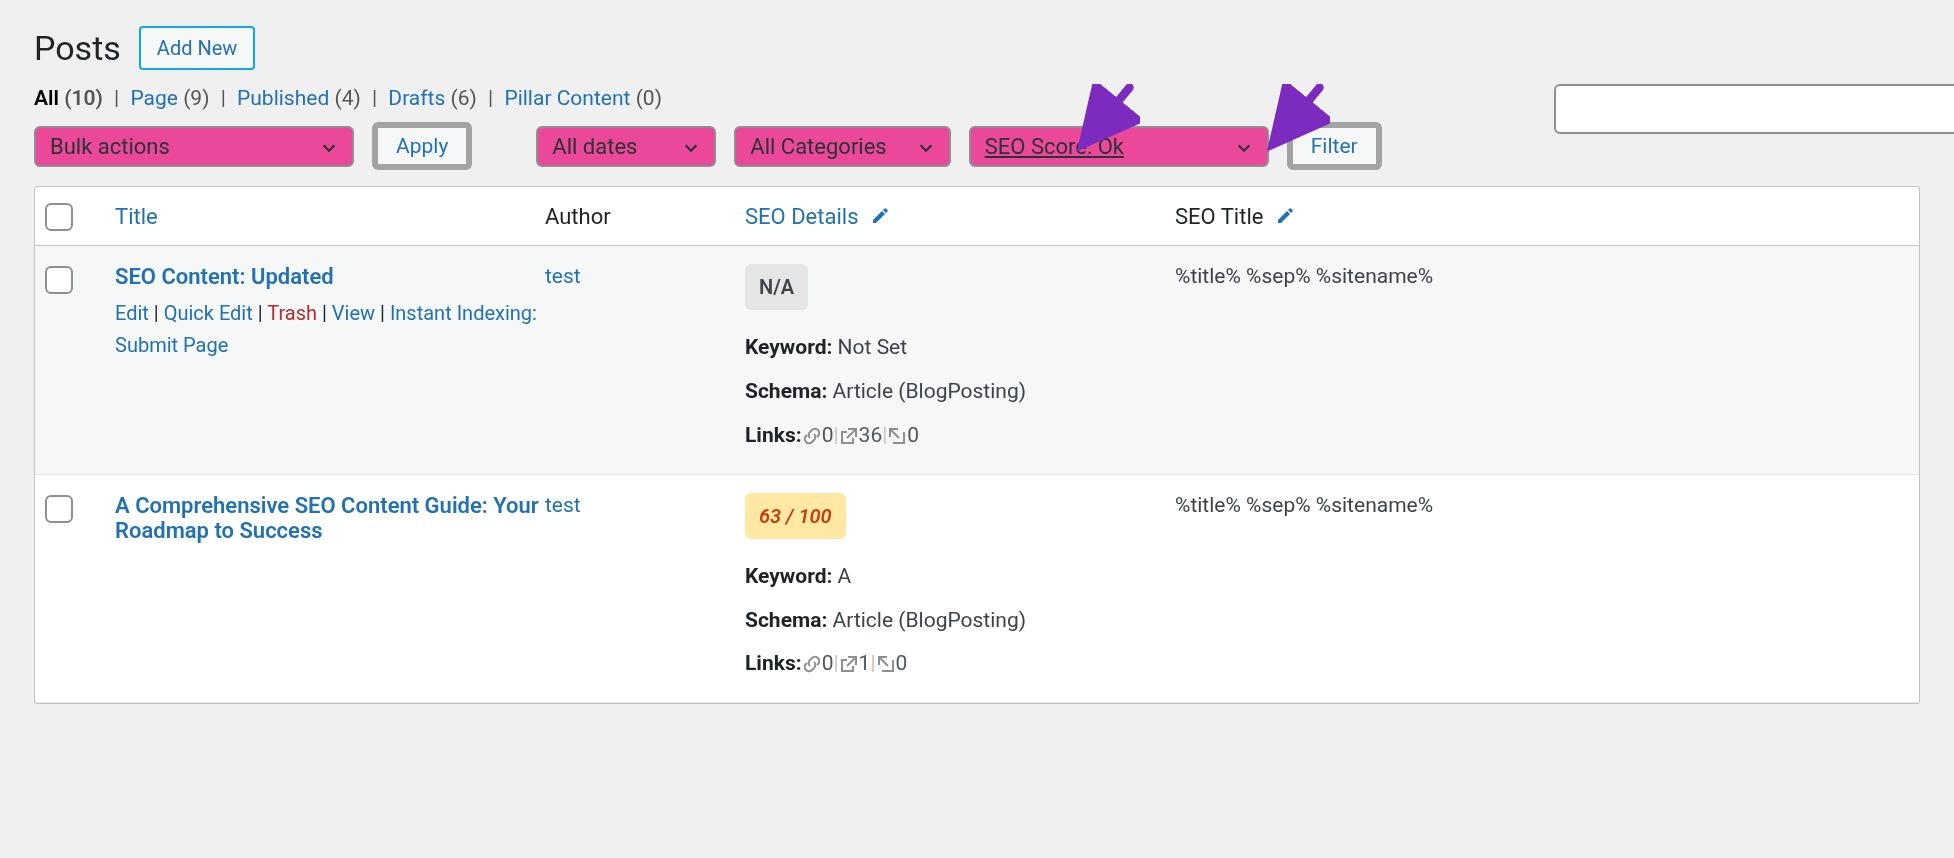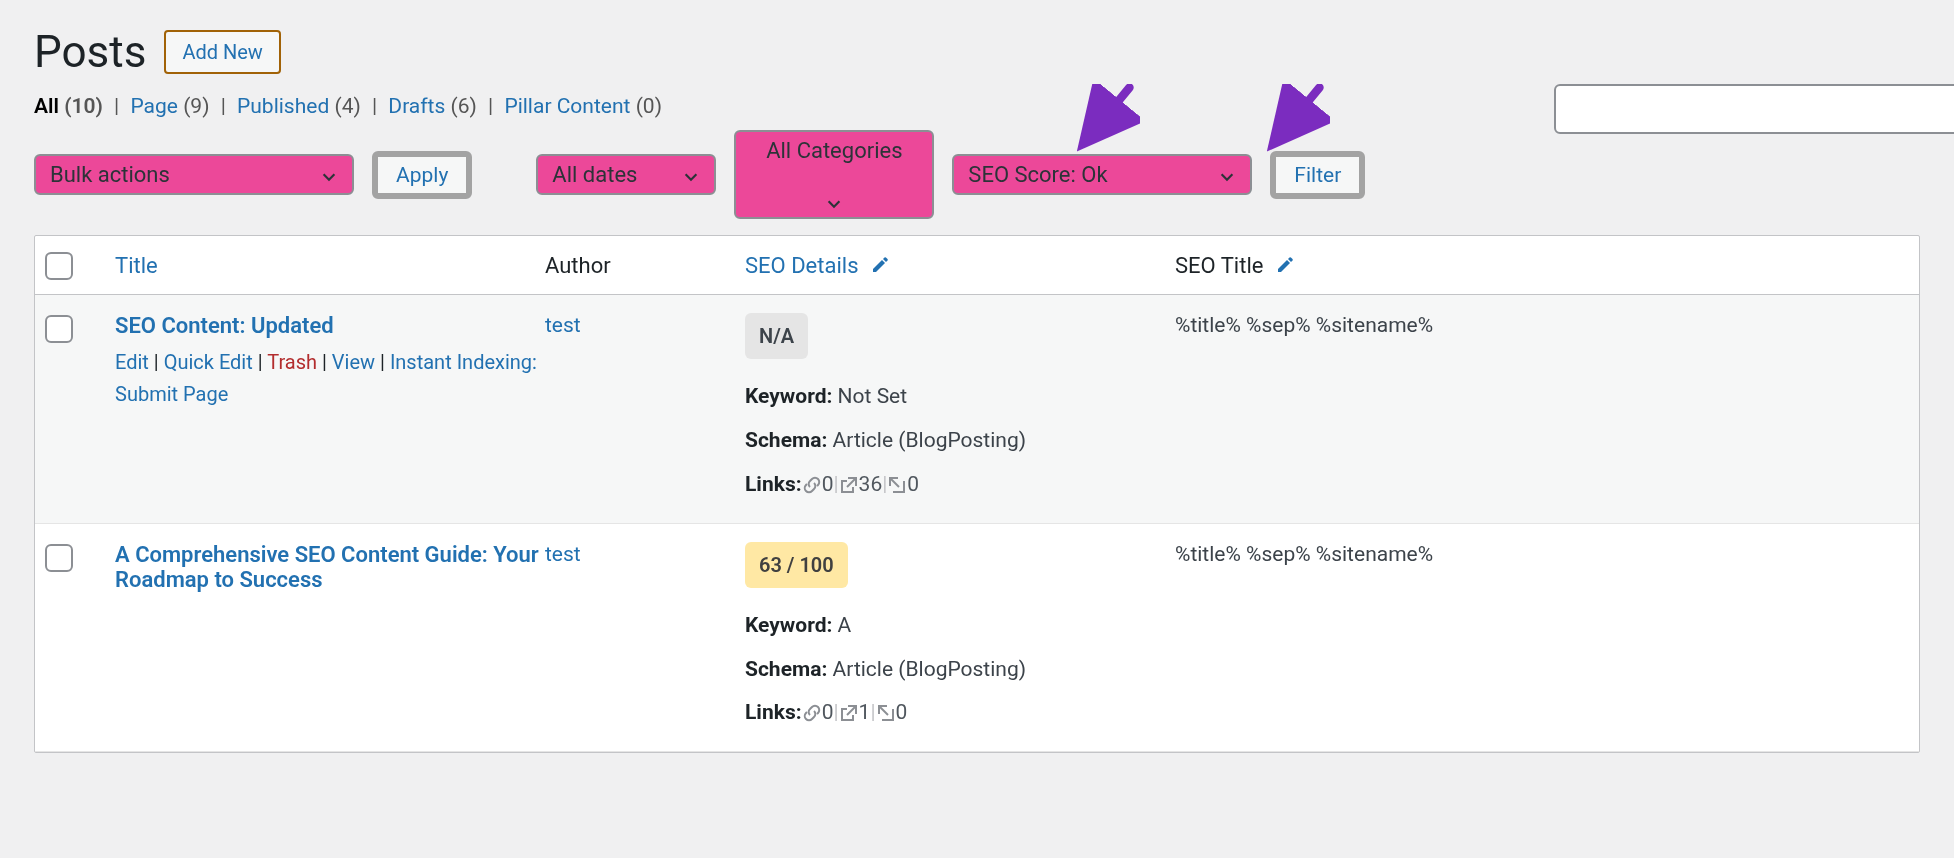--- a/index.html
+++ b/index.html
@@ -8,42 +8,42 @@
     font-family: -apple-system, BlinkMacSystemFont, "Segoe UI", Roboto, Helvetica, Arial, sans-serif;
     background: #f0f0f1;
     color: #1d2327;
     font-size: 22px;
     padding: 26px 34px 0 34px;
     position: relative;
     min-width: 1954px;
   }
   a, .link { color: #2271b1; text-decoration: none; cursor: pointer; }
   .header-row { display: flex; align-items: center; gap: 18px; margin-bottom: 16px; }
-  h1 { font-size: 44px; font-weight: 400; margin: 0; color: #1d2327; }
+  h1 { font-size: 34px; font-weight: 400; margin: 0; color: #1d2327; }
   .btn-outline {
     display: inline-flex; align-items: center; justify-content: center;
-    border: 2px solid #a16207; color: #2271b1; background: #f6f7f7;
+    border: 2px solid #0ea5e9; color: #2271b1; background: #f6f7f7;
     padding: 4px 16px; border-radius: 4px; font-size: 20px; cursor: pointer;
     line-height: 1.6;
   }
   .views { margin: 12px 0 12px 0; font-size: 21px; color: #3c434a; }
   .views .sep { color: #555; padding: 0 6px; }
   .views .count { color: #555; }
   .views .current { font-weight: 600; color: #000; }
   .filters-row { display: flex; align-items: center; gap: 18px; margin: 10px 0 16px 0; }
   .select {
     display: inline-flex; align-items: center; justify-content: space-between;
     border: 2px solid #8c8f94; background: #ec4899; border-radius: 6px;
     padding: 6px 14px; font-size: 22px; color: #2c3338; cursor: pointer;
     gap: 30px;
   }
   .select.small  { min-width: 320px; }
   .select.mid    { min-width: 180px; }
-  .select.cats   { min-width: 200px; flex-direction: column; }
-  .select.score  { min-width: 300px; }
+  .select.cats   { min-width: 200px; }
+  .select.score  { min-width: 300px; text-decoration: underline; }
   .chev { width: 18px; height: 18px; display: inline-block; }
   .chev svg { width: 18px; height: 18px; }
   .btn-action {
     display: inline-flex; align-items: center; justify-content: center;
     border: 6px solid #a3a3a3; color: #2271b1; background: #f6f7f7;
     padding: 6px 18px; border-radius: 6px; font-size: 21px; cursor: pointer;
   }
   .table {
     background: #fff; border: 1px solid #c3c4c7; border-radius: 2px;
   }
@@ -70,21 +70,21 @@
   .title-cell .title-link { font-weight: 600; font-size: 22px; display: block; margin-bottom: 8px; }
   .row-actions { font-size: 20px; line-height: 1.6; }
   .row-actions .trash { color: #b32d2e; }
   .author-cell { font-size: 21px; color: #2271b1; }
   .seo-cell { font-size: 21px; color: #3c434a; line-height: 1.9; }
   .score-badge {
     display: inline-block; padding: 4px 14px; border-radius: 6px;
     font-weight: 600; font-size: 20px; margin-bottom: 14px;
   }
   .score-na { background: #e5e5e5; color: #3c434a; }
-  .score-ok { background: #ffe8a4; color: #404040; }
+  .score-ok { background: #ffe8a4; color: #c2410c; font-style: italic; }
   .kv { margin: 4px 0; }
   .kv b { color: #1d2327; }
   .links-line { display: flex; align-items: center; gap: 0; color: #50575e; }
   .links-line b { color: #1d2327; }
   .link-icon { width: 20px; height: 20px; color: #8c8f94; }
   .link-sep { color: #c3c4c7; }
   .seo-title-cell { font-size: 21px; color: #3c434a; }
   .pencil { width: 20px; height: 20px; display: inline-block; color: #2271b1; cursor: pointer; }
   .arrow {
     position: absolute; z-index: 50; width: 70px; height: 70px;

